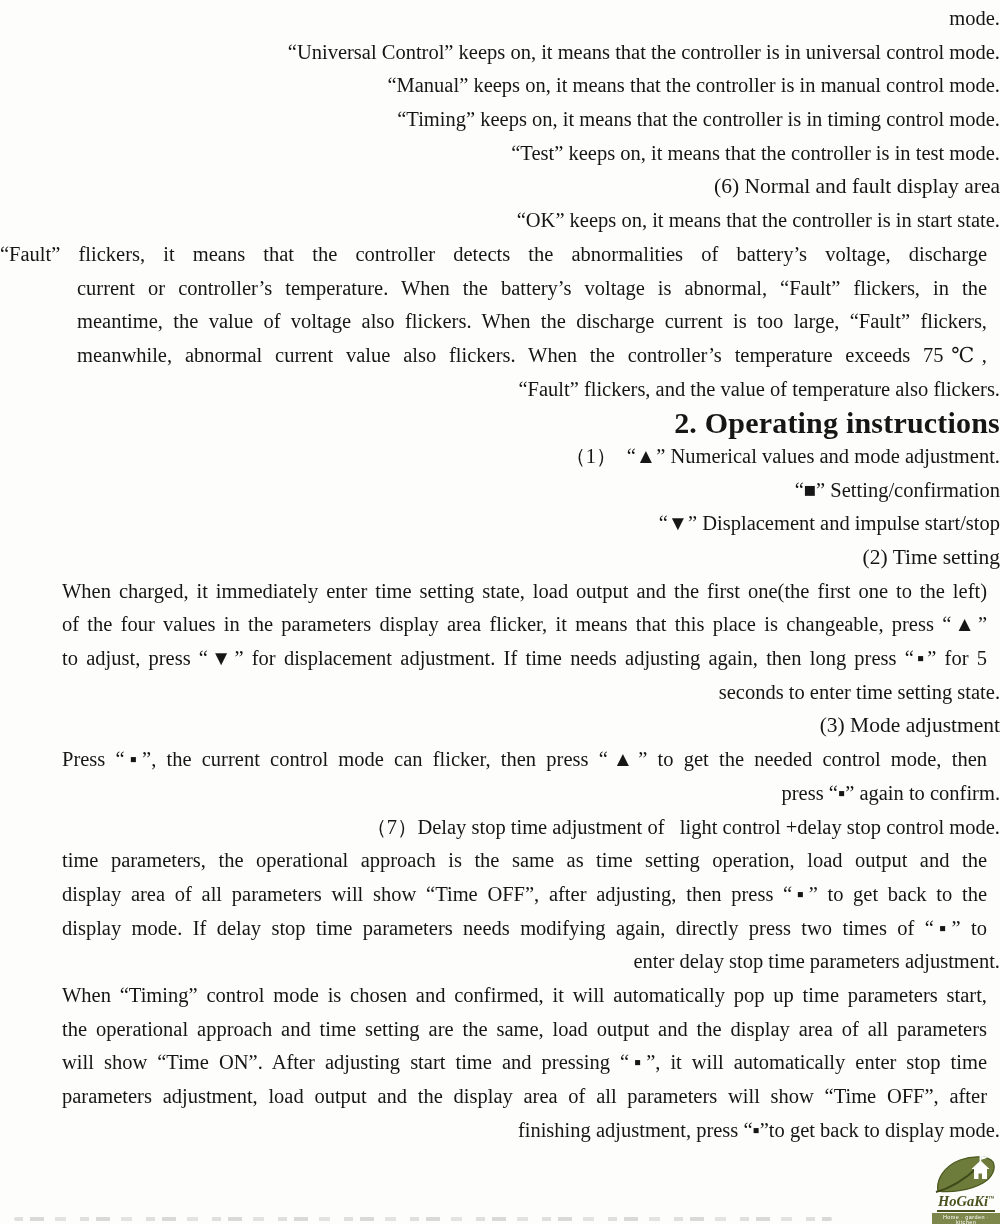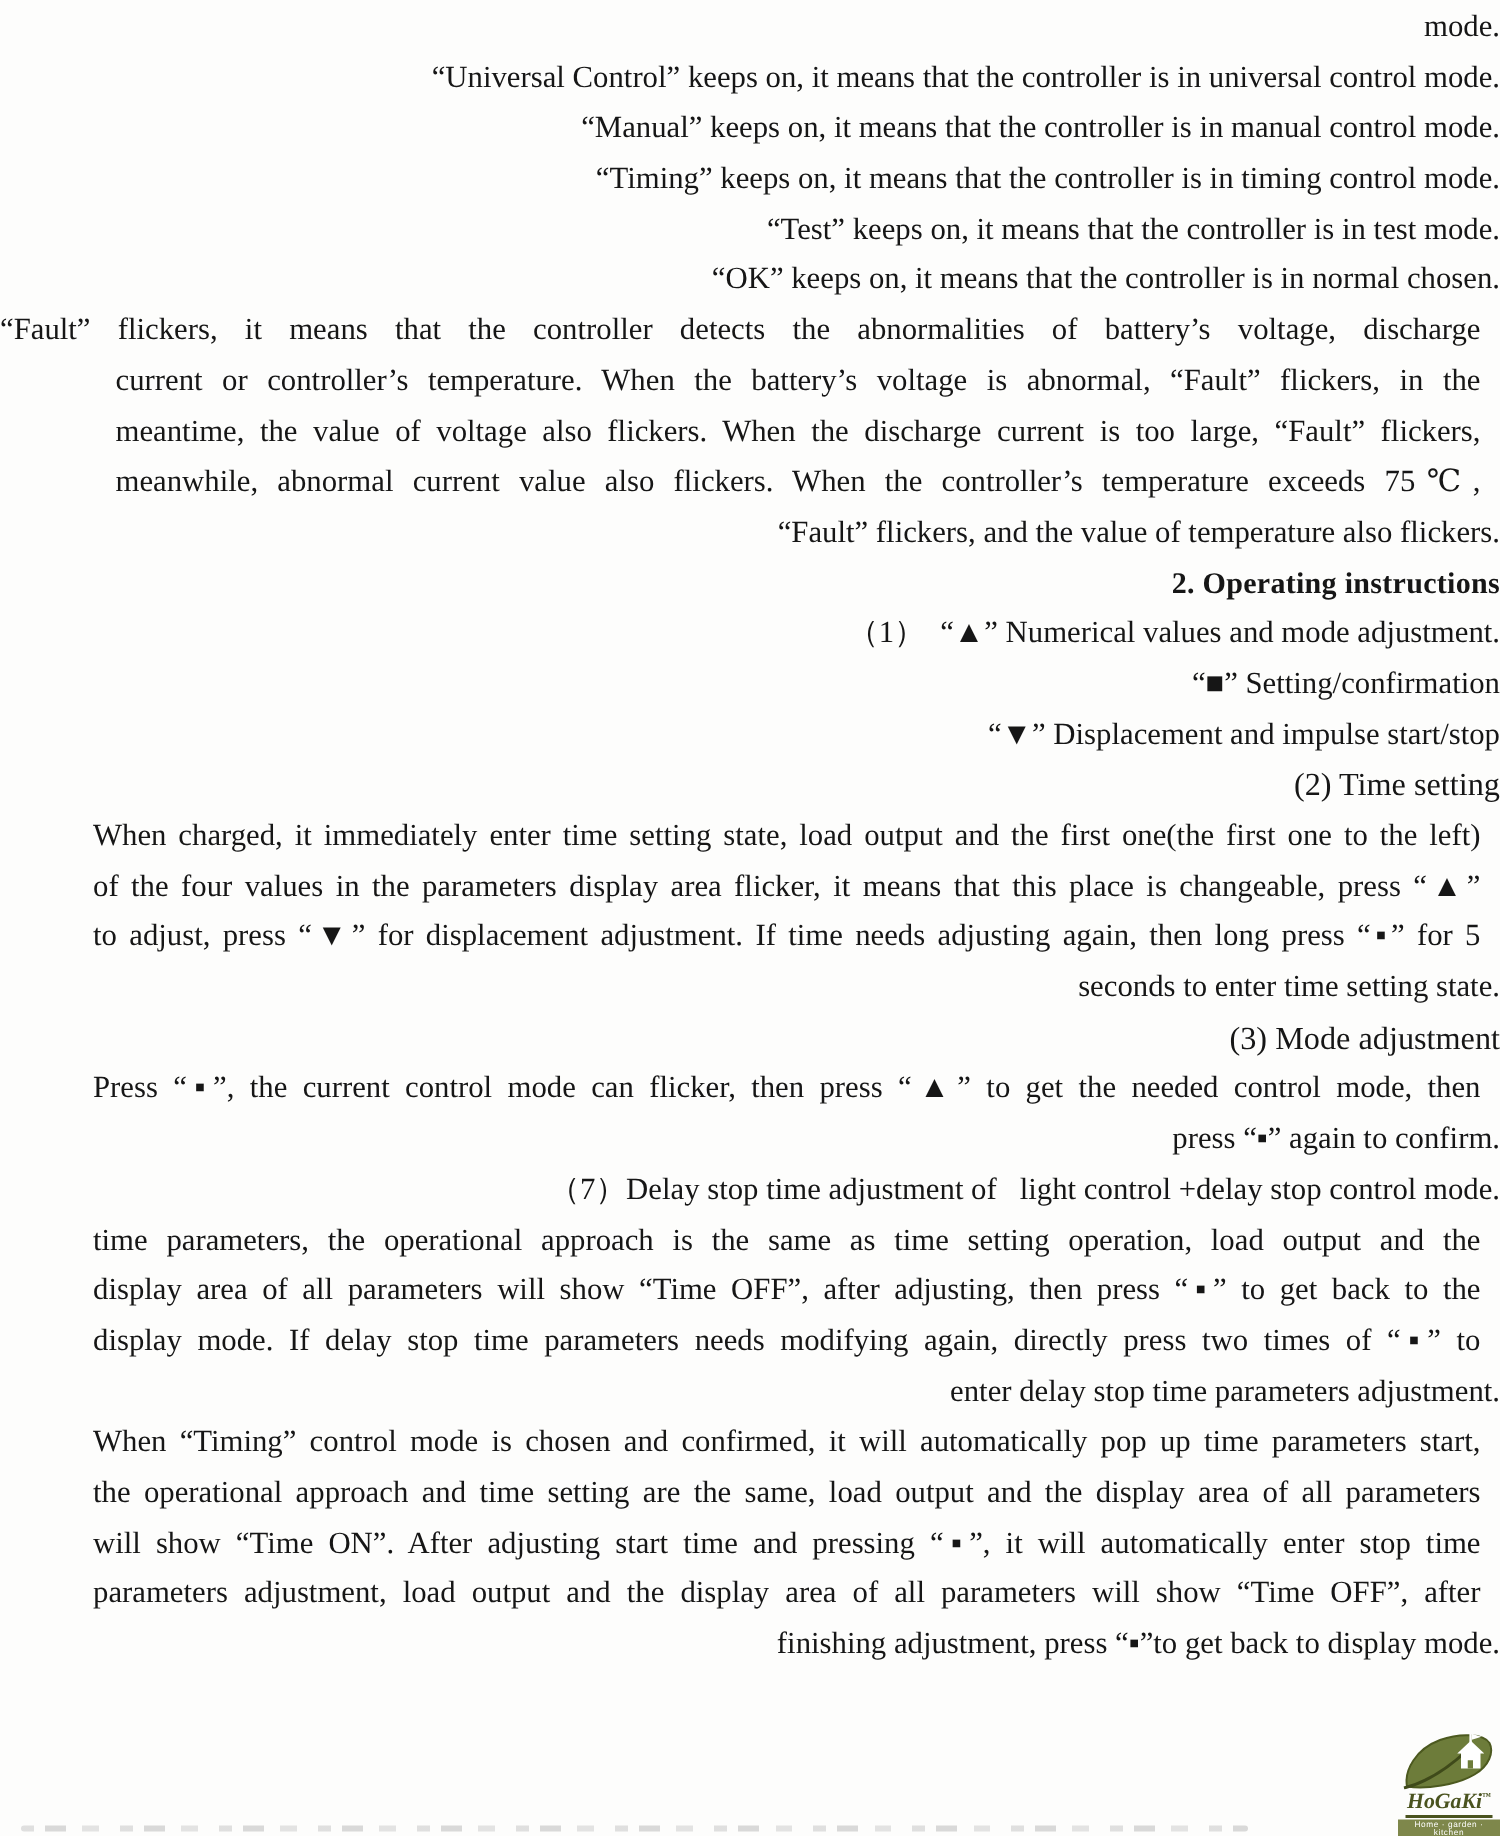--- a/index.html
+++ b/index.html
@@ -24,21 +24,21 @@
   
   .i5  { padding-left: 5px;  }
   .i12 { padding-left: 12px; }
   .i15 { padding-left: 15px; }
   .i28 { padding-left: 16px; }
   .i56 { }
   .i62 { padding-left: 62px; }
   .i68 { padding-left: 68px; }
   .i74 { padding-left: 74px; }
   .i77 { padding-left: 77px; }
-  .h1  { font-weight: bold; font-size: 20px; letter-spacing: 0.2px; }
+  .h1  { font-weight: bold; font-size: 30px; letter-spacing: 0.2px; }
   .sub { font-size: 21.5px; }
 
   
   .logo {
     position: absolute; left: 932px; top: 1155px; width: 68px;
     text-align: center; z-index: 5; line-height: 1;
   }
   .logo svg { display: block; margin: 0 auto; }
   .logo-name {
     display: inline-block;
@@ -70,21 +70,22 @@
 </style>
 </head>
 <body>
 
 <main class="page">
   <div class="line i74">mode.</div>
   <div class="line i56">“Universal Control” keeps on, it means that the controller is in universal control mode.</div>
   <div class="line i56">“Manual” keeps on, it means that the controller is in manual control mode.</div>
   <div class="line i56">“Timing” keeps on, it means that the controller is in timing control mode.</div>
   <div class="line i56">“Test” keeps on, it means that the controller is in test mode.</div>
-  <div class="line i62">“OK” keeps on, it means that the controller is in normal chosen.</div>
+  <div class="line i15 sub">(6) Normal and fault display area</div>
+  <div class="line i62">“OK” keeps on, it means that the controller is in start state.</div>
   <div class="line i56 j">“Fault” flickers, it means that the controller detects the abnormalities of battery’s voltage, discharge</div>
   <div class="line i77 j">current or controller’s temperature. When the battery’s voltage is abnormal, “Fault” flickers, in the</div>
   <div class="line i77 j">meantime, the value of voltage also flickers. When the discharge current is too large, “Fault” flickers,</div>
   <div class="line i77 j">meanwhile, abnormal current value also flickers. When the controller’s temperature exceeds 75℃,</div>
   <div class="line i77">“Fault” flickers, and the value of temperature also flickers.</div>
   <div class="line i5 h1">2. Operating instructions</div>
   <div class="line i12">（1） “▲” Numerical values and mode adjustment.</div>
   <div class="line i68">“■” Setting/confirmation</div>
   <div class="line i68">“▼” Displacement and impulse start/stop</div>
   <div class="line i28 sub">(2) Time setting</div>

